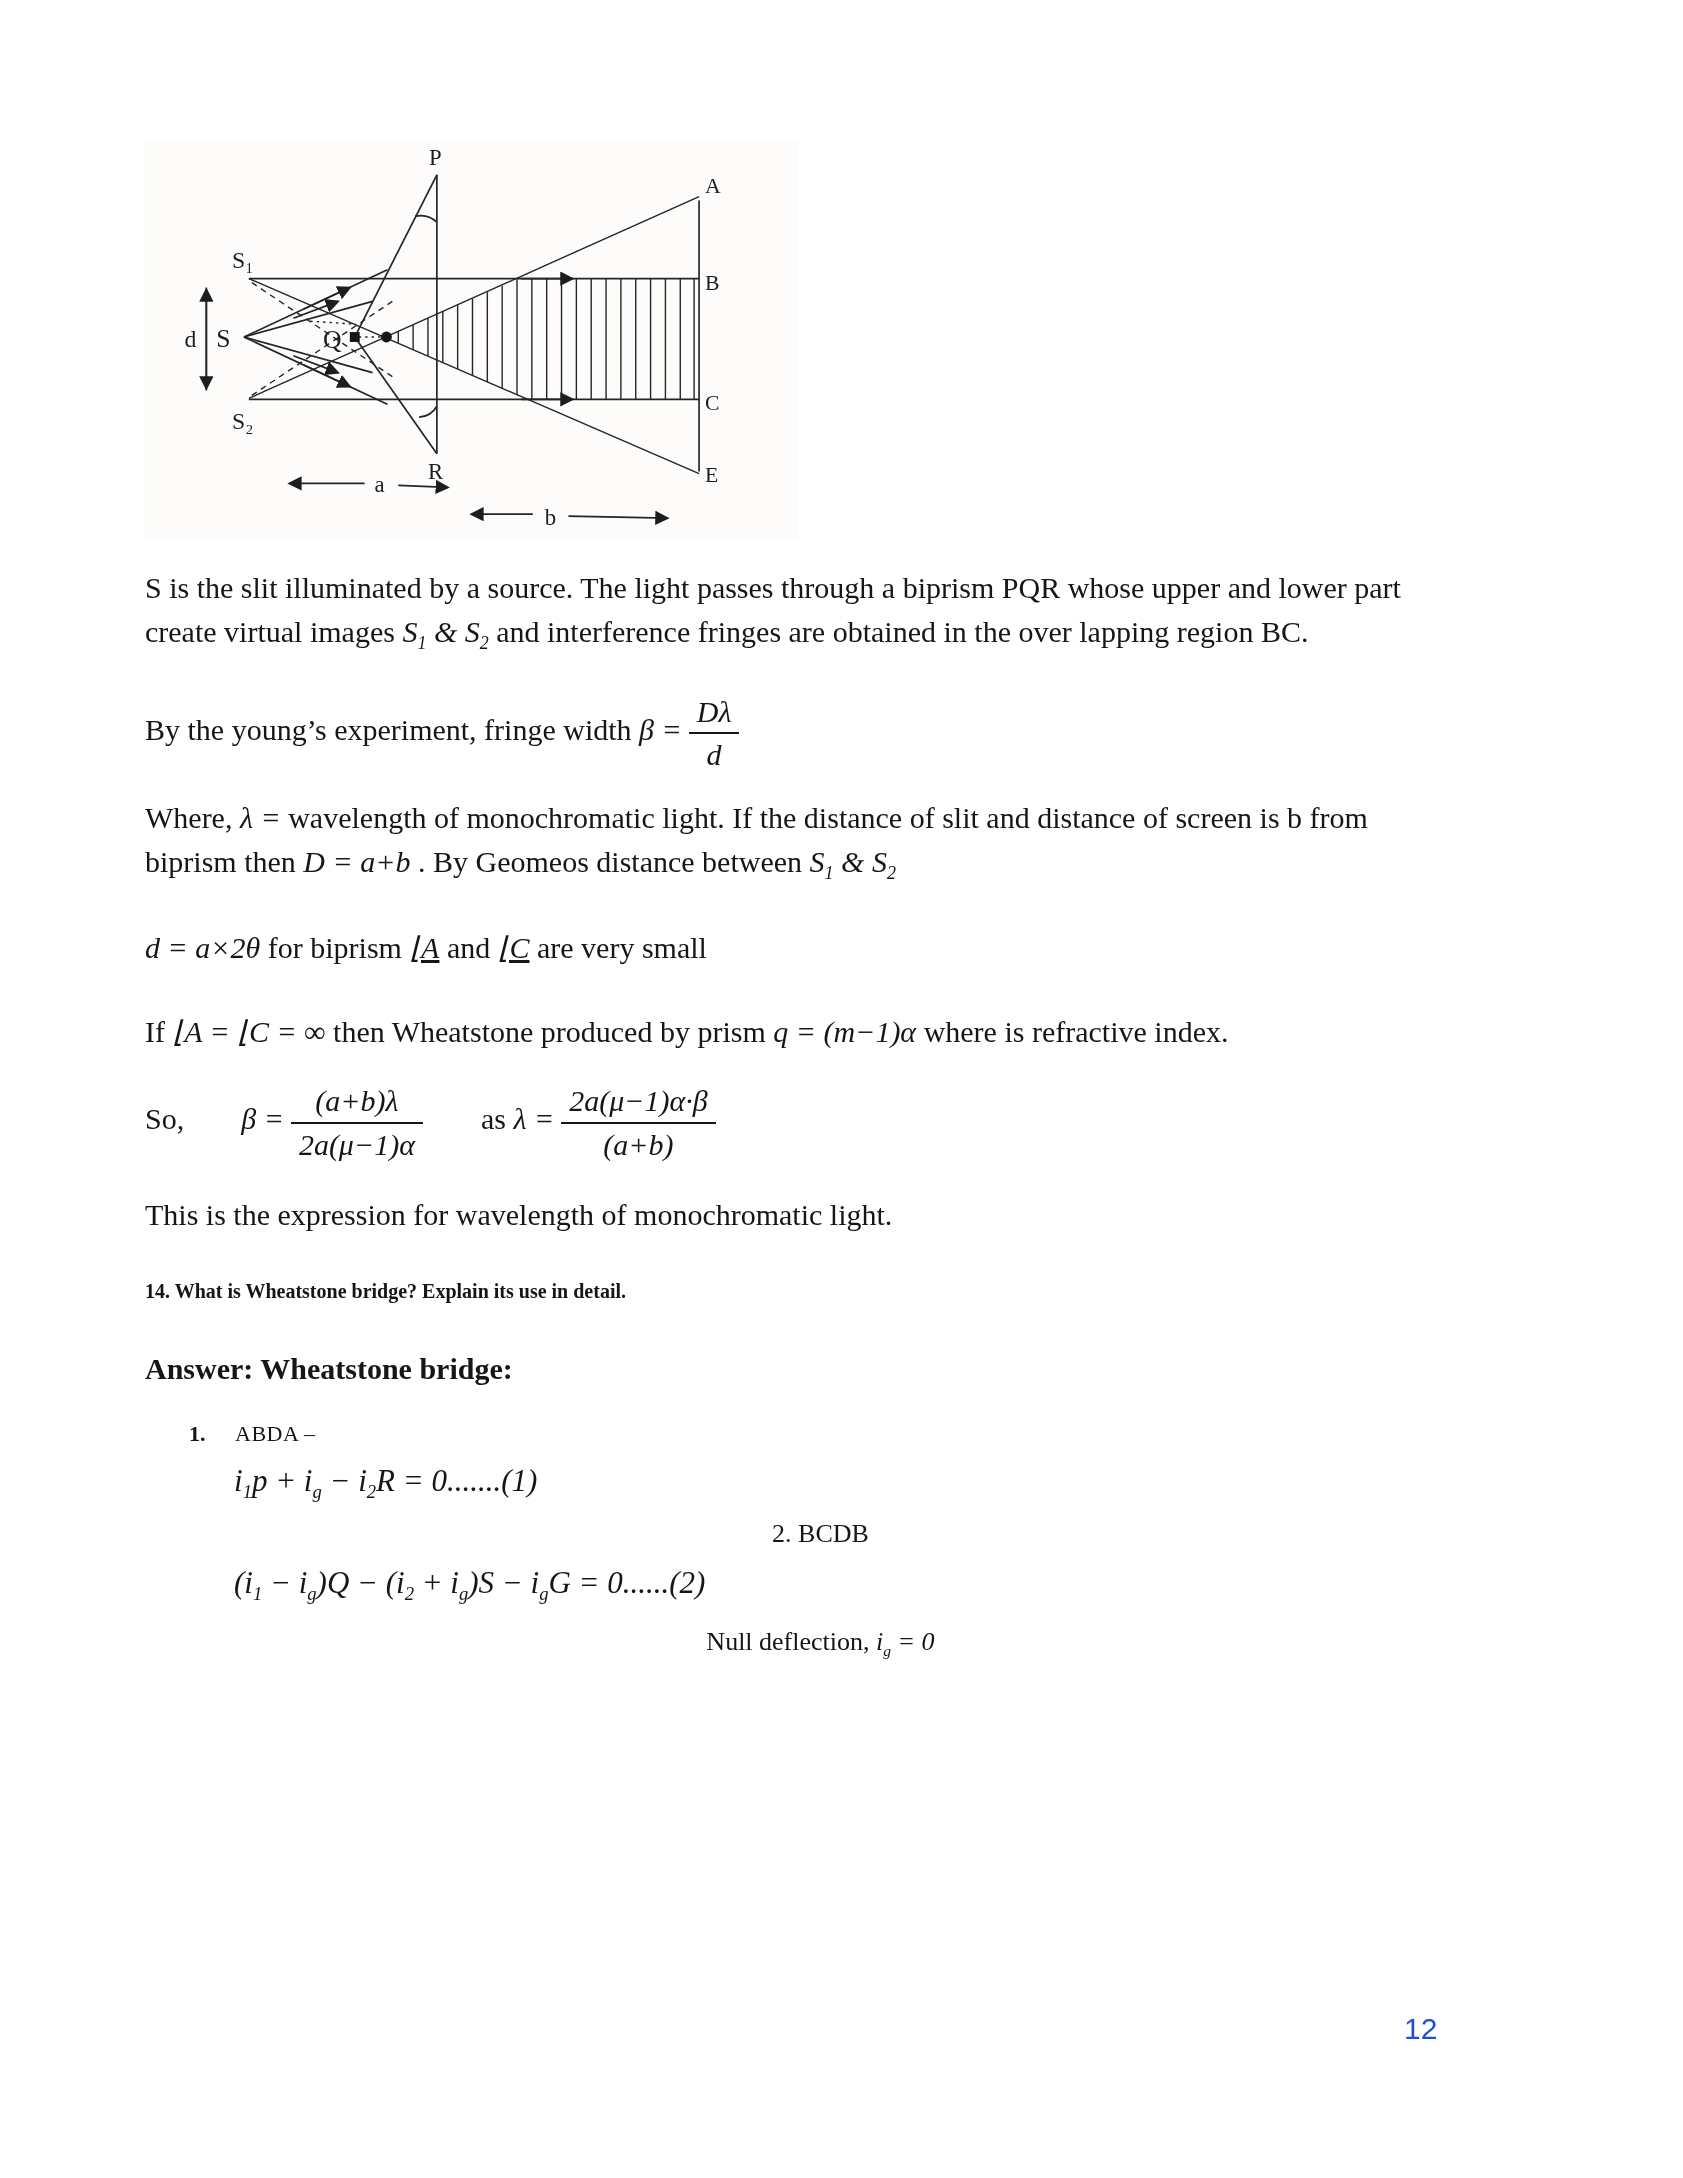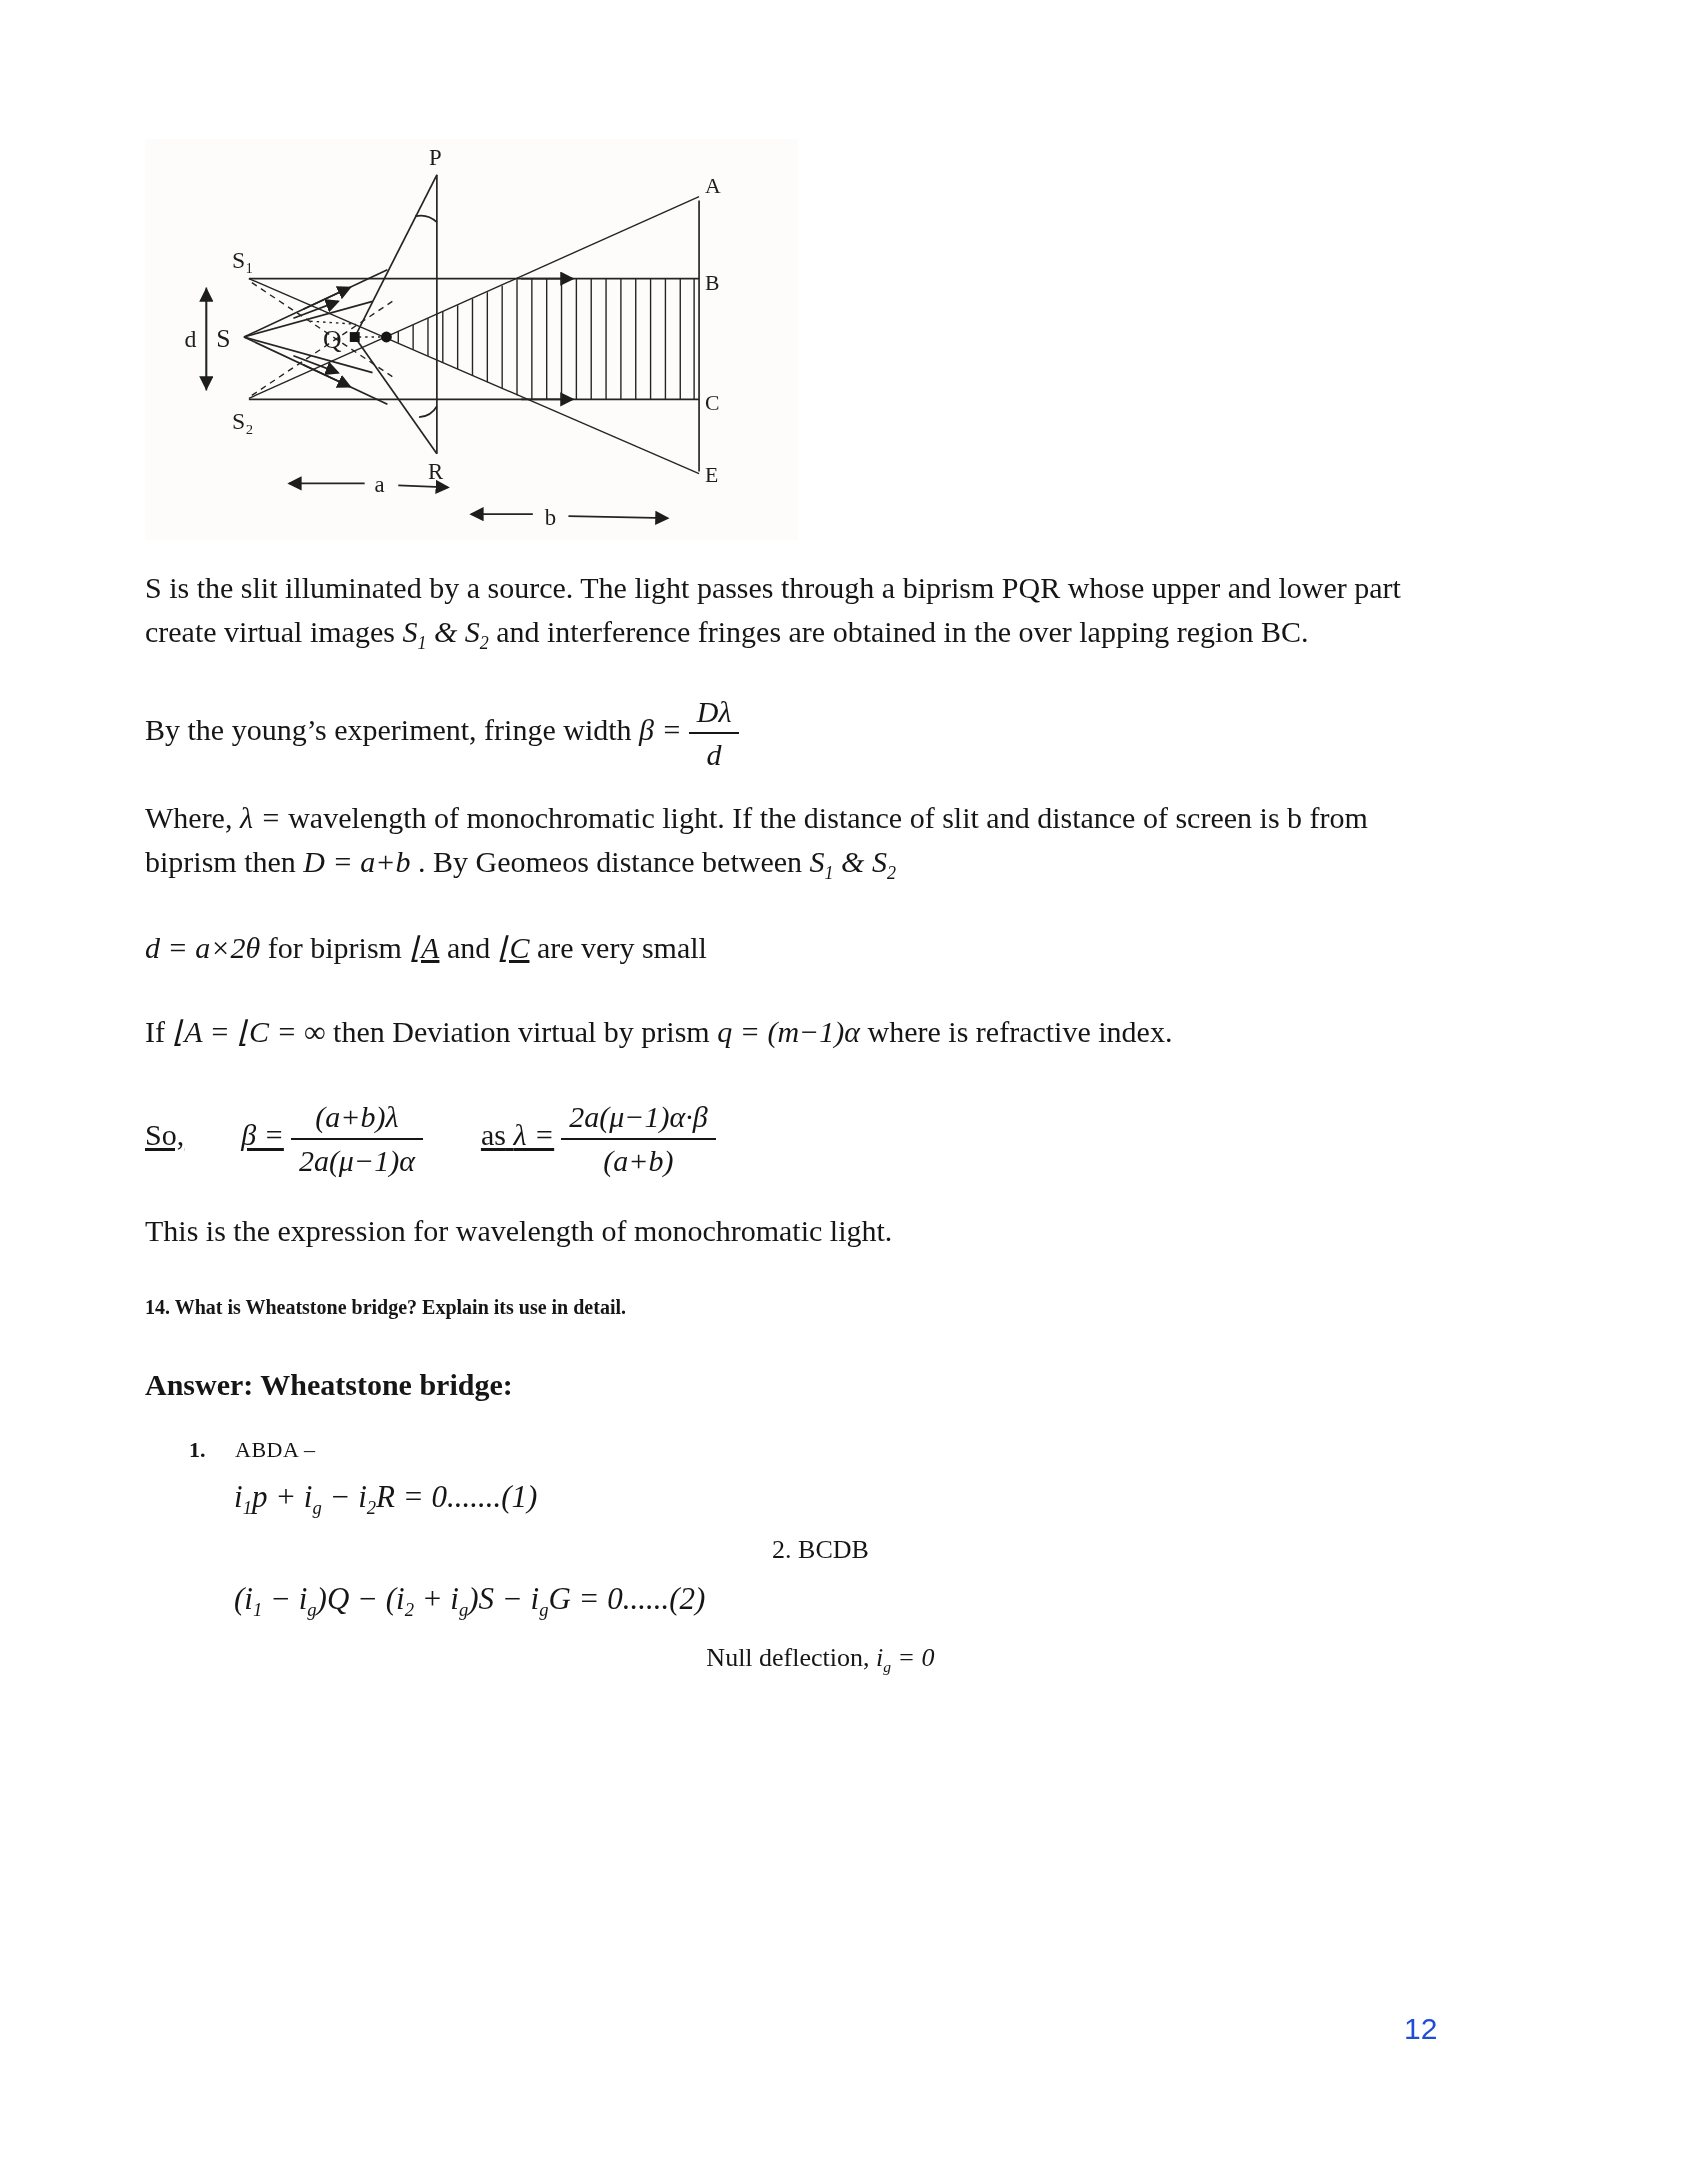--- a/index.html
+++ b/index.html
@@ -163,24 +163,24 @@
 
     <p class="mt-p">
       <span>Where, </span><span class="m">λ =</span><span> wavelength of monochromatic light. If the distance of slit and distance of screen is b from biprism then </span><span class="m">D = a+b</span><span> . By Geomeos distance between </span><span class="m">S<sub>1</sub> &amp; S<sub>2</sub></span>
     </p>
 
     <p class="mt-l">
       <span class="m">d = a×2θ</span><span> for biprism </span><span class="m" style="text-decoration:underline;">⌊A</span><span> and </span><span class="m" style="text-decoration:underline;">⌊C</span><span> are very small</span>
     </p>
 
     <p class="mt-l">
-      <span>If </span><span class="m">⌊A = ⌊C = ∞</span><span> then Deviation virtual by prism </span><span class="m">q = (m−1)α</span><span> where is refractive index.</span>
-    </p>
-
-    <p class="mt-eq" style="margin-top:44px;text-decoration:underline;">
+      <span>If </span><span class="m">⌊A = ⌊C = ∞</span><span> then Wheatstone produced by prism </span><span class="m">q = (m−1)α</span><span> where is refractive index.</span>
+    </p>
+
+    <p class="mt-eq" style="margin-top:28px;">
       <span>So,</span><span class="so-gap1"></span><span class="m">β =</span><span class="frac"><span class="num">(a+b)λ</span><span class="den">2a(μ−1)α</span></span><span class="so-gap2"></span><span>as</span>&nbsp;<span class="m">λ =</span><span class="frac"><span class="num">2a(μ−1)α·β</span><span class="den">(a+b)</span></span>
     </p>
 
     <p class="mt-p" style="margin-top:30px;">This is the expression for wavelength of monochromatic light.</p>
 
     <p class="heading">14. What is Wheatstone bridge? Explain its use in detail.</p>
 
     <p class="answer">Answer: Wheatstone bridge:</p>
 
     <div class="list">

